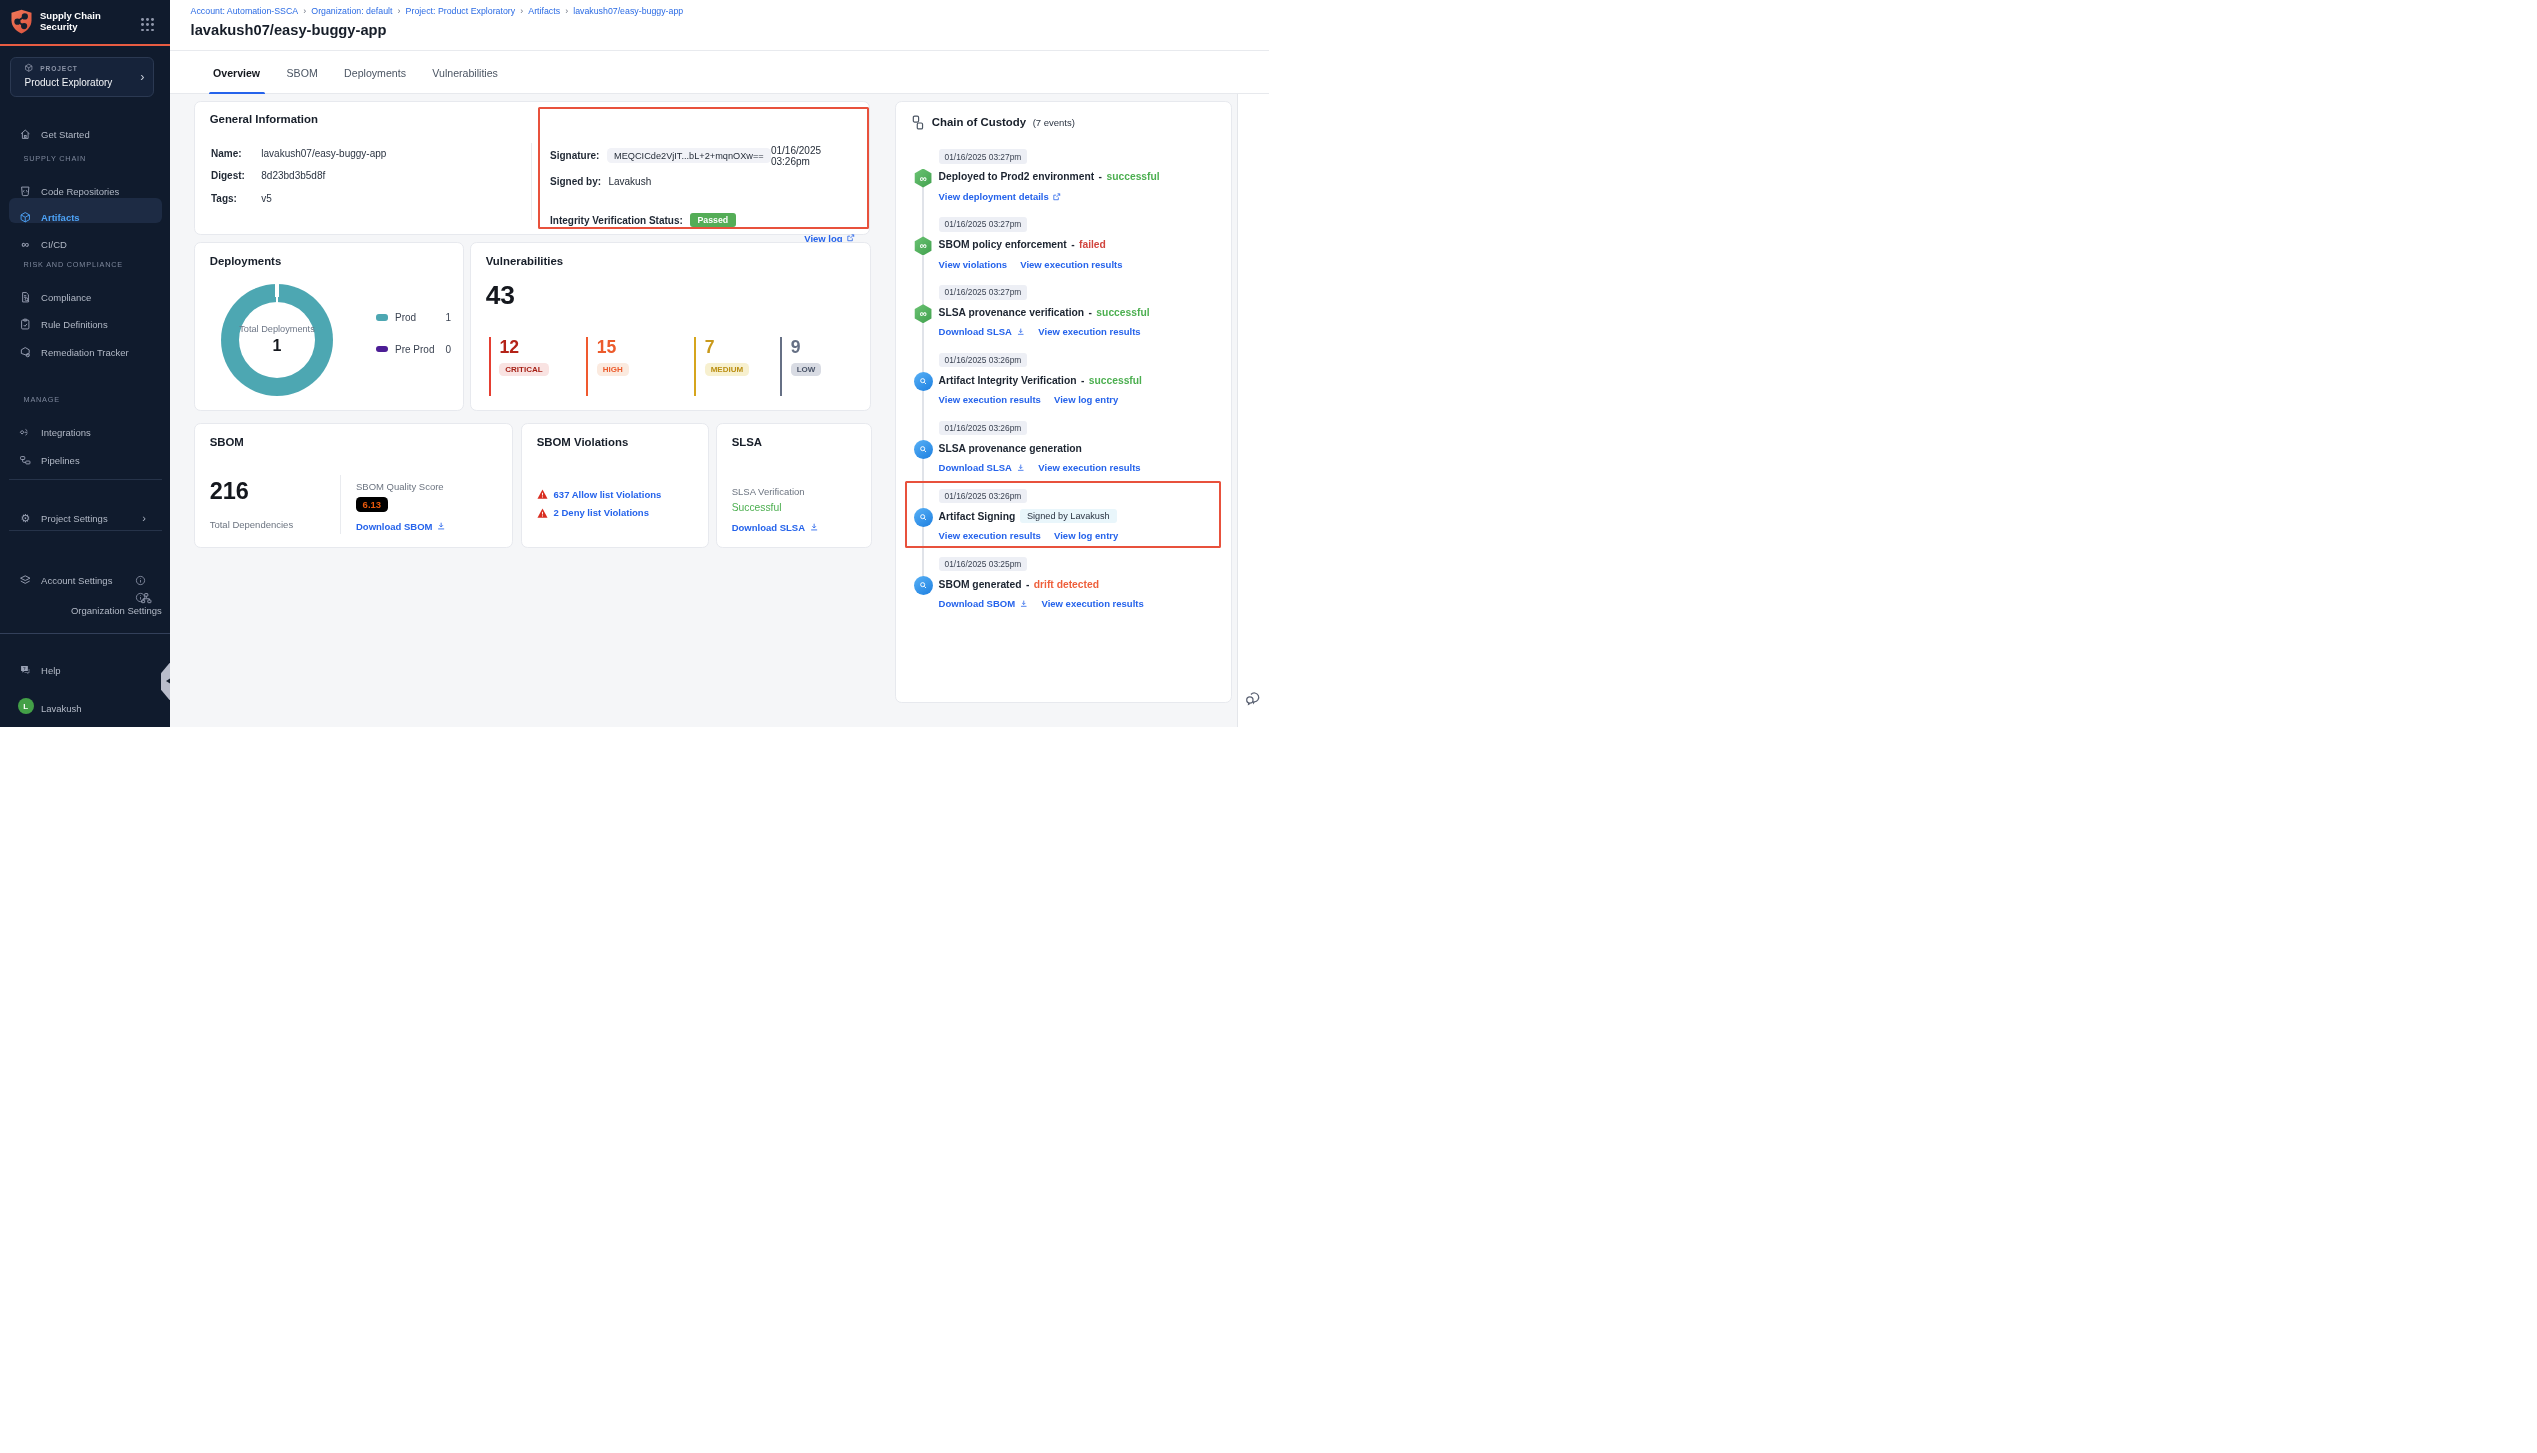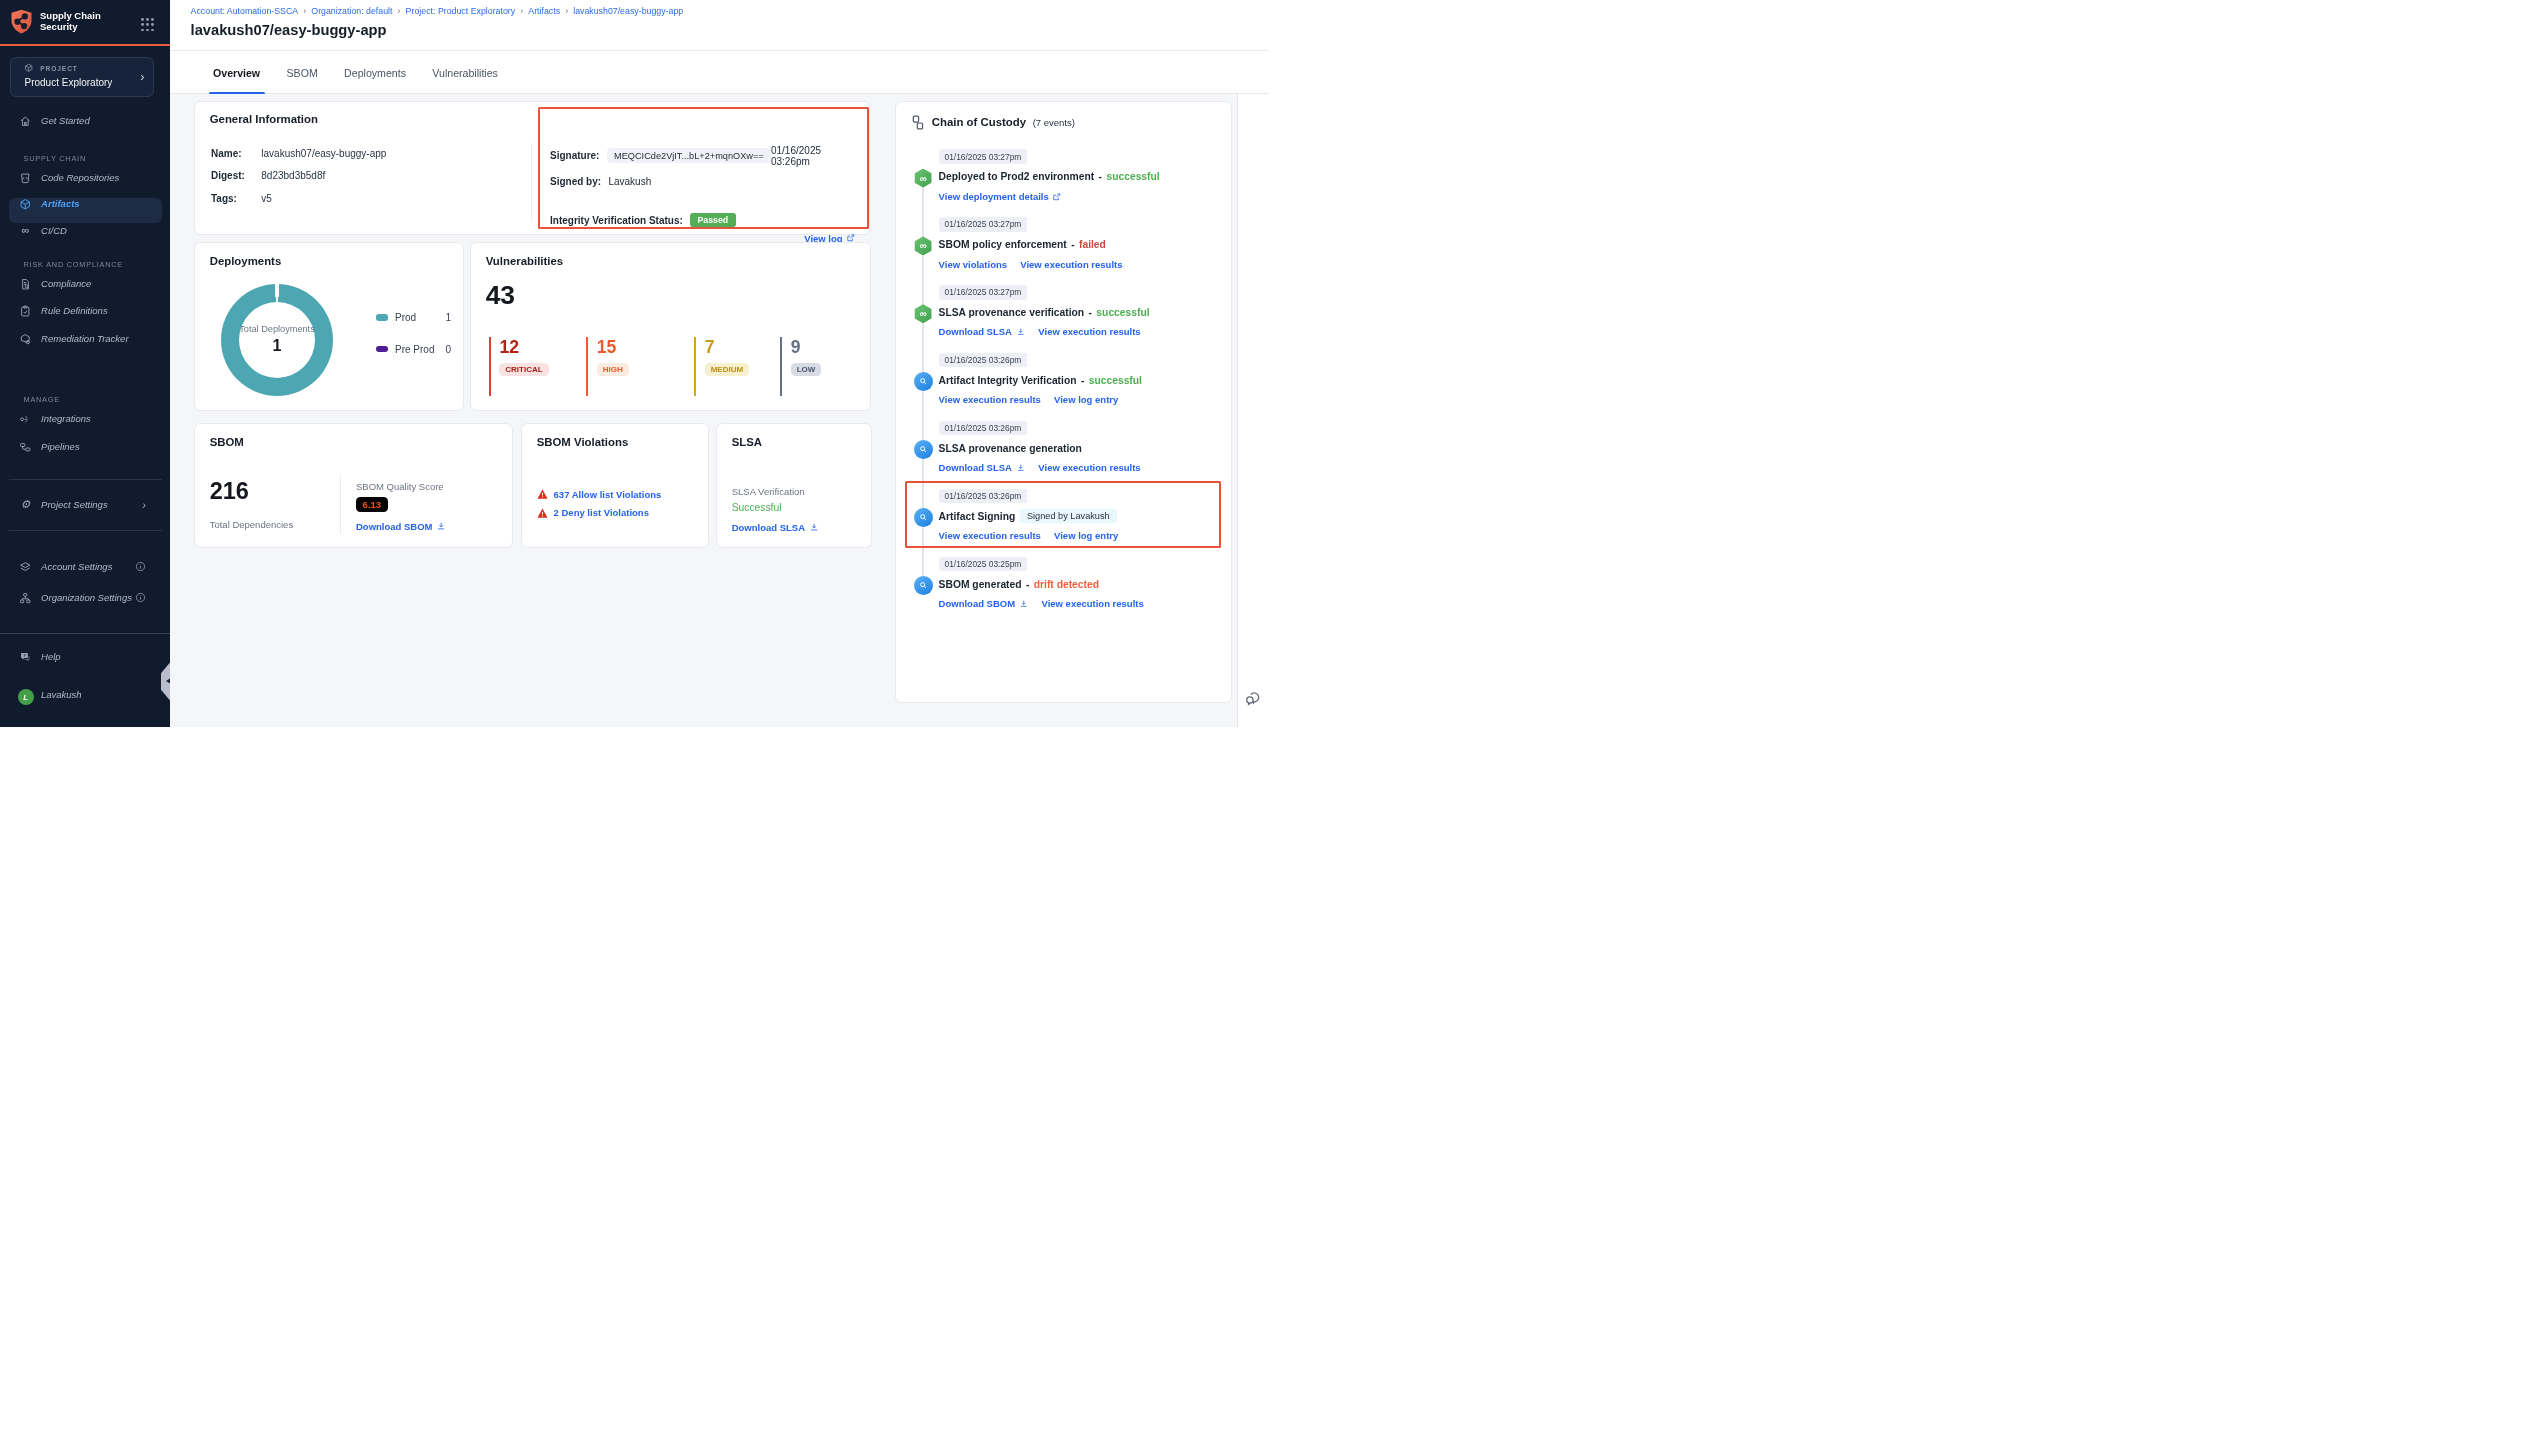--- a/index.html
+++ b/index.html
@@ -13,21 +13,21 @@
   .logo { position:absolute; left:10.3px; top:8.8px; }
   .app-title { position:absolute; left:40px; top:9.5px; color:#fff; font-size:9.5px; font-weight:700; line-height:11.7px; width:81px; }
   .waffle { position:absolute; right:16px; top:18.4px; display:grid; grid-template-columns:repeat(3,2.9px); grid-gap:2.2px; cursor:pointer; }
   .waffle i { width:2.9px; height:2.9px; border-radius:50%; background:#8f97ab; }
   .brand-bar { position:absolute; left:0; top:44px; width:170px; height:2.2px; background:#e85c42; }
   .proj-card { position:absolute; left:10.3px; top:57px; width:144px; height:40px; background:#16233a; border:0.7px solid #2b3952; border-radius:5.9px; cursor:pointer; }
   .proj-label { position:absolute; left:29px; top:6.6px; font-size:6.6px; letter-spacing:0.9px; color:#8d95a8; font-weight:700; }
   .proj-cube { position:absolute; left:13.2px; top:5.1px; }
   .proj-name { position:absolute; left:13.2px; top:19px; font-size:10px; color:#f3f5f8; font-weight:500; }
   .proj-chev { position:absolute; right:8.8px; top:11.7px; color:#cdd3de; font-size:12.5px; }
-  .sb-item { position:absolute; left:8.8px; width:153px; height:25px; display:flex; align-items:flex-start; border-radius:5.9px; cursor:pointer;font-style:italic; }
+  .sb-item { position:absolute; left:8.8px; width:153px; height:25px; display:flex; align-items:flex-end; border-radius:5.9px; cursor:pointer; }
   .sb-item .ic { width:12.5px; margin-left:10.3px; margin-right:9.5px; color:#9aa2b5; flex:none; display:flex; justify-content:center; }
   .sb-item .lbl { font-size:9.5px; color:#b2b9c6; white-space:nowrap; }
   .sb-item.active { background:#1d2b44; }
   .sb-item.active .lbl { color:#4da3f7; font-weight:700; }
   .sb-item.active .ic { color:#4da3f7; }
   .sb-sec { position:absolute; left:23.5px; font-size:7.3px; letter-spacing:0.8px; color:#7e889c; }
   .sb-div { position:absolute; left:8.8px; width:153px; height:0.7px; background:#263349; }
   .inf-ic { font-size:11px; line-height:1; font-weight:700; }
   .gear-ic { font-size:11px; line-height:1; }
   .chev-r { position:absolute; right:16px; color:#aab1c0; font-size:11px; }
@@ -301,21 +301,21 @@
     <span class="lbl">Account Settings</span>
     <span class="info-ic" style="top:auto;">
       <svg width="11" height="11" viewBox="0 0 24 24" fill="none" stroke="currentColor" stroke-width="1.8">
           <circle cx="12" cy="12" r="9"></circle>
           <path d="M12 11v5.5"></path>
           <circle cx="12" cy="7.6" r="1" fill="currentColor" stroke="none"></circle>
         </svg>
     </span>
   </div>
 
-  <div class="sb-item" style="top:592px;">
+  <div class="sb-item" style="top:592px;flex-direction:column;">
     <span class="ic">
       <svg width="12.5" height="12.5" viewBox="0 0 24 24" fill="none" stroke="currentColor" stroke-width="1.8">
           <rect x="9" y="3" width="6" height="5" rx="1"></rect>
           <rect x="3" y="15.5" width="6" height="5" rx="1"></rect>
           <rect x="15" y="15.5" width="6" height="5" rx="1"></rect>
           <path d="M12 8v3.5M6 15.5v-2.5h12v2.5"></path>
         </svg>
     </span>
     <span class="lbl">Organization Settings</span>
     <span class="info-ic" style="top:auto;">

